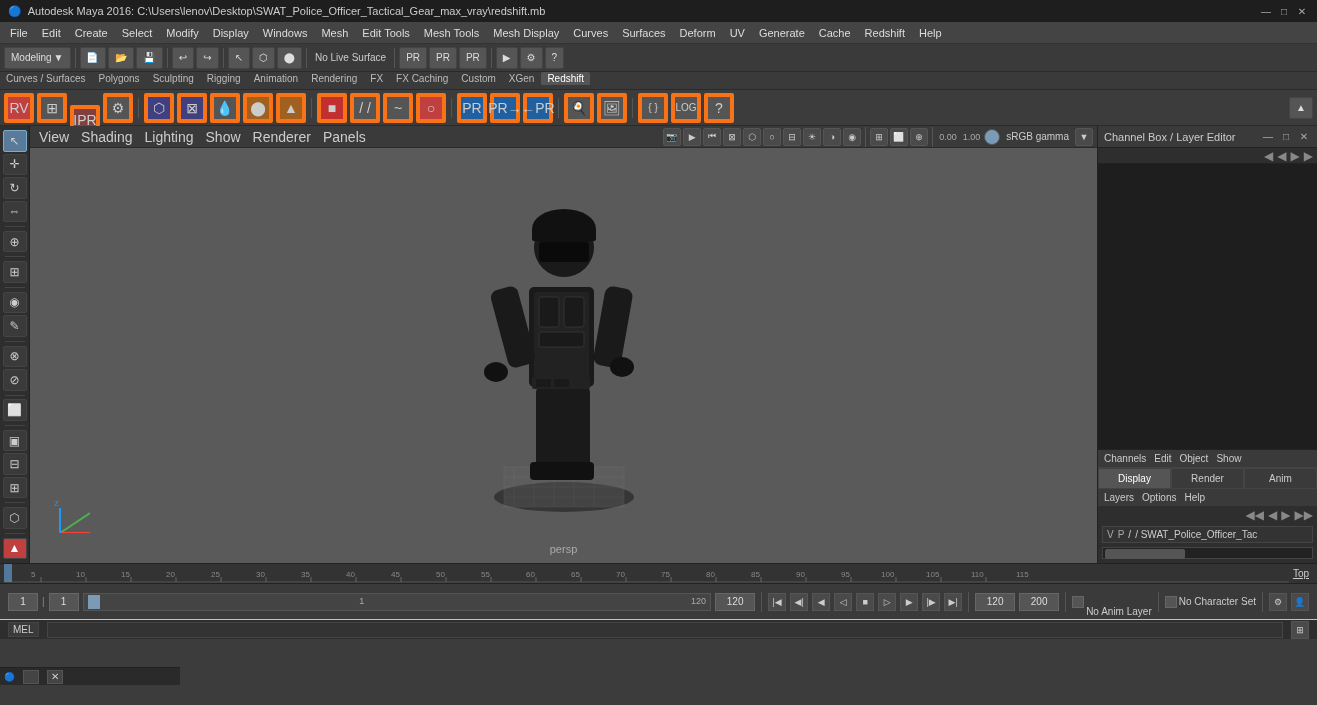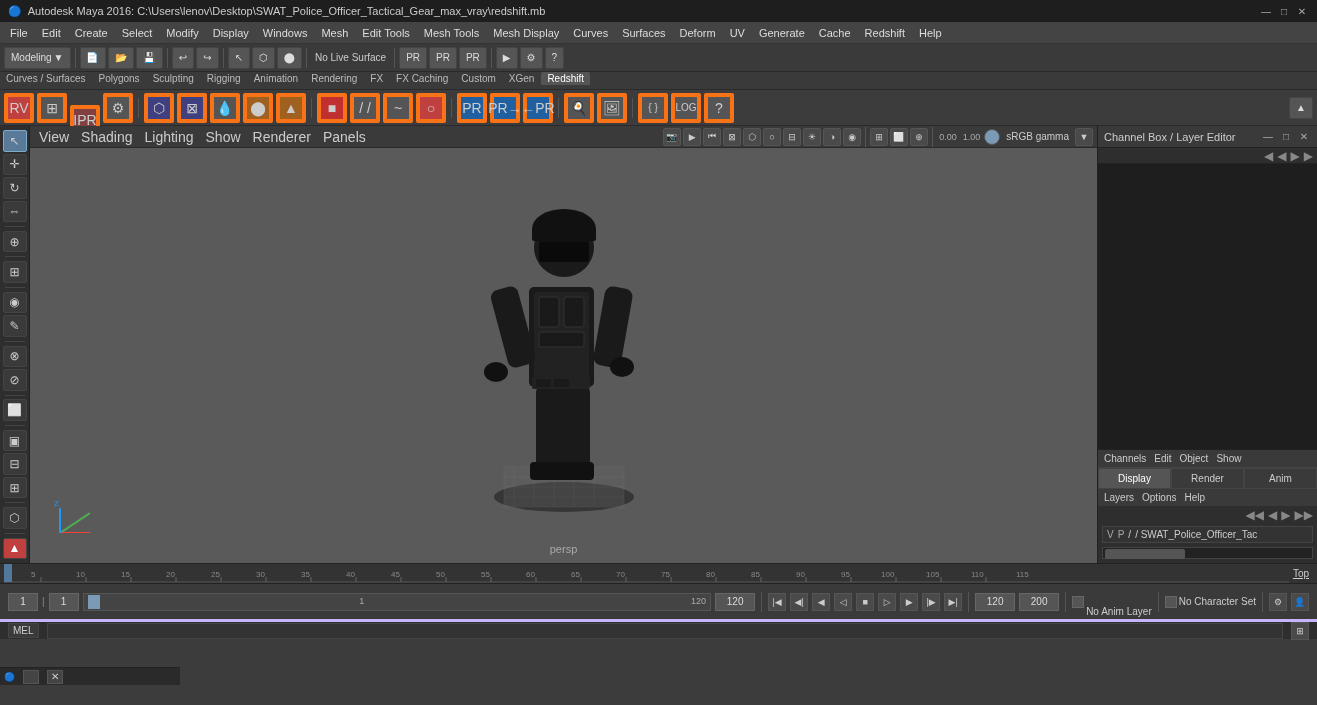--- a/index.html
+++ b/index.html
@@ -870,21 +870,21 @@
   <div style="display:flex;align-items:center;gap:2px;">
     <span style="width:12px;height:12px;background:#555;border:1px solid #666;display:inline-block;"></span>
     <span style="font-size:10px;color:#ccc;">No Character Set</span>
   </div>
 
   <div class="tb-separator"></div>
   <div class="play-btn">⚙</div>
   <div class="play-btn">👤</div>
 </div>
 
-<div id="status-bar" style="height:20px;background:#2e2e2e;display:flex;align-items:center;padding:0 8px;border-top:3px solid #c4b5fd;gap:8px;">
+<div id="status-bar" style="height:20px;background:#2e2e2e;display:flex;align-items:center;padding:0 8px;border-top:1px solid #c4b5fd;gap:8px;">
   <div class="status-mode">MEL</div>
   <input type="text" style="flex: 1 1 0%; height: 16px; background: rgb(51, 51, 51); border: 1px solid rgb(68, 68, 68); color: rgb(204, 204, 204); font-size: 10px; padding: 0px 4px;" placeholder="">
   <div class="play-btn">⊞</div>
 </div>
 
 <div style="position:absolute;bottom:20px;left:0;height:18px;background:#2a2a2a;width:180px;display:flex;align-items:center;padding:0 4px;gap:8px;border-top:1px solid #222;">
   <span style="font-size:9px;color:#888;">🔵</span>
   <span style="width:16px;height:14px;background:#444;border:1px solid #555;display:inline-block;cursor:pointer;"></span>
   <span style="width:16px;height:14px;background:#444;border:1px solid #555;display:flex;align-items:center;justify-content:center;font-size:10px;color:#ccc;cursor:pointer;">✕</span>
 </div>

